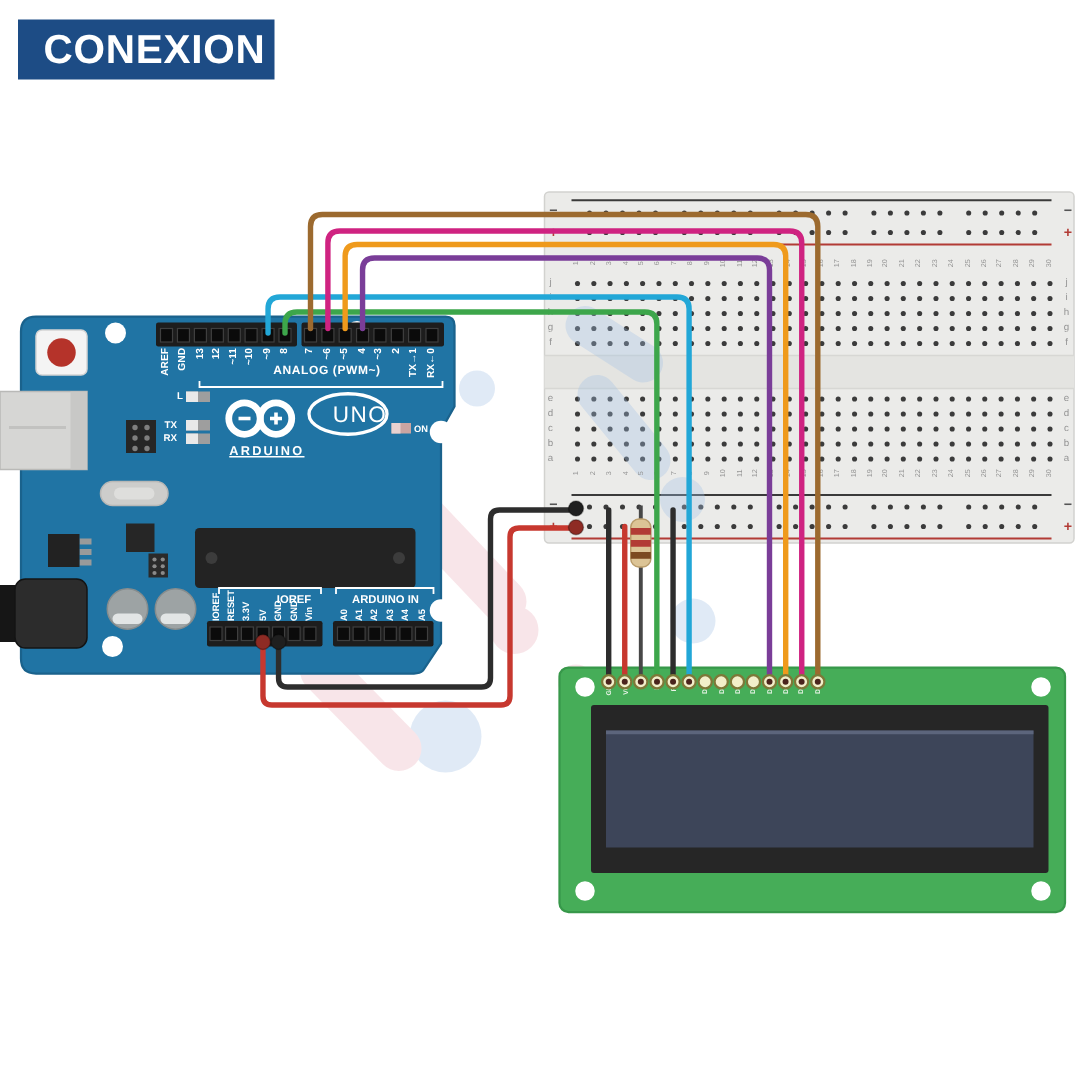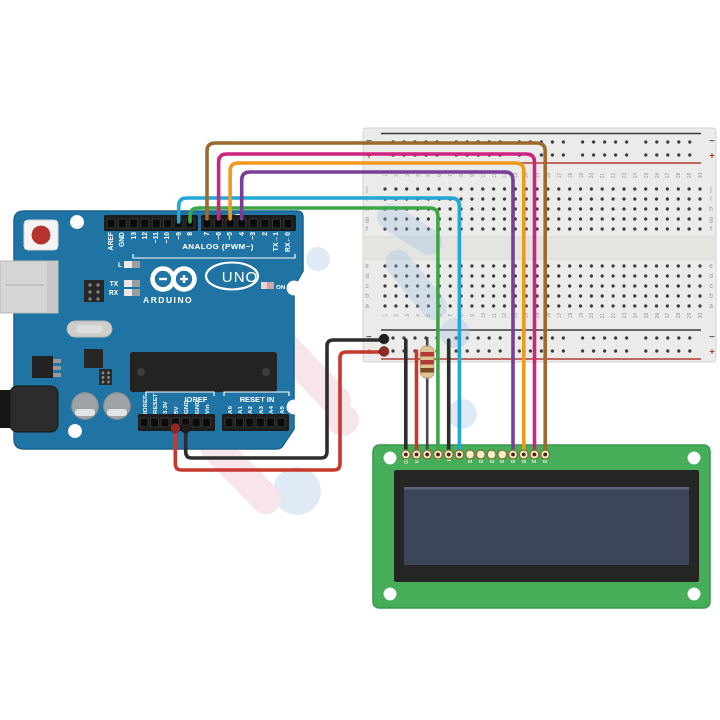--- a/index.html
+++ b/index.html
@@ -708,26 +708,26 @@
       <div class="lbl" style="left: 184.6px; top: 398px; width: 23px; height: 9px; font-size: 6.2px; line-height: 9px; transform: rotate(-90deg); text-align: left; color: rgb(255, 255, 255); font-weight: 700;">GND</div>
       <div class="lbl" style="left: 195.1px; top: 398px; width: 23px; height: 9px; font-size: 6.2px; line-height: 9px; transform: rotate(-90deg); text-align: left; color: rgb(255, 255, 255); font-weight: 700;">Vin</div>
       <div class="lbl" style="left: 217.5px; top: 398px; width: 23px; height: 9px; font-size: 6.2px; line-height: 9px; transform: rotate(-90deg); text-align: left; color: rgb(255, 255, 255); font-weight: 700;">A0</div>
       <div class="lbl" style="left: 227.9px; top: 398px; width: 23px; height: 9px; font-size: 6.2px; line-height: 9px; transform: rotate(-90deg); text-align: left; color: rgb(255, 255, 255); font-weight: 700;">A1</div>
       <div class="lbl" style="left: 238.3px; top: 398px; width: 23px; height: 9px; font-size: 6.2px; line-height: 9px; transform: rotate(-90deg); text-align: left; color: rgb(255, 255, 255); font-weight: 700;">A2</div>
       <div class="lbl" style="left: 248.7px; top: 398px; width: 23px; height: 9px; font-size: 6.2px; line-height: 9px; transform: rotate(-90deg); text-align: left; color: rgb(255, 255, 255); font-weight: 700;">A3</div>
       <div class="lbl" style="left: 259.1px; top: 398px; width: 23px; height: 9px; font-size: 6.2px; line-height: 9px; transform: rotate(-90deg); text-align: left; color: rgb(255, 255, 255); font-weight: 700;">A4</div>
       <div class="lbl" style="left: 269.5px; top: 398px; width: 23px; height: 9px; font-size: 6.2px; line-height: 9px; transform: rotate(-90deg); text-align: left; color: rgb(255, 255, 255); font-weight: 700;">A5</div>
       <div class="lbl" style="left: 153px; top: 241.5px; width: 130px; height: 10px; font-size: 8px; line-height: 10px; text-align: center; color: rgb(255, 255, 255); font-weight: 700; letter-spacing: 0.4px;">ANALOG (PWM~)</div>
       <div class="lbl" style="left: 166px; top: 394.5px; width: 60px; height: 9px; font-size: 7.5px; line-height: 9px; text-align: center; color: rgb(255, 255, 255); font-weight: 700;">IOREF</div>
-      <div class="lbl" style="left: 217px; top: 394.5px; width: 80px; height: 9px; font-size: 7.5px; line-height: 9px; text-align: center; color: rgb(255, 255, 255); font-weight: 700;">RESET IN</div>
+      <div class="lbl" style="left: 217px; top: 394.5px; width: 80px; height: 9px; font-size: 7.5px; line-height: 9px; text-align: center; color: rgb(255, 255, 255); font-weight: 700;">ARDUINO IN</div>
       <div class="lbl" style="left: 106px; top: 260.5px; width: 16px; height: 8px; font-size: 6.5px; line-height: 8px; text-align: right; color: rgb(255, 255, 255); font-weight: 700;">L</div>
       <div class="lbl" style="left: 102px; top: 279.5px; width: 16px; height: 8px; font-size: 6.5px; line-height: 8px; text-align: right; color: rgb(255, 255, 255); font-weight: 700;">TX</div>
       <div class="lbl" style="left: 102px; top: 288.5px; width: 16px; height: 8px; font-size: 6.5px; line-height: 8px; text-align: right; color: rgb(255, 255, 255); font-weight: 700;">RX</div>
       <div class="lbl" style="left: 276px; top: 282.5px; width: 16px; height: 8px; font-size: 6.2px; line-height: 8px; text-align: left; color: rgb(255, 255, 255); font-weight: 700;">ON</div>
-      <div class="lbl" style="left: 143px; top: 295px; width: 60px; height: 10px; font-size: 8.5px; line-height: 10px; text-align: left; color: rgb(255, 255, 255); font-weight: 700; letter-spacing: 1.5px;">ARDUINO</div>
+      <div class="lbl" style="left: 143px; top: 295px; width: 60px; height: 10px; font-size: 8.5px; line-height: 10px; text-align: right; color: rgb(255, 255, 255); font-weight: 700; letter-spacing: 1.5px; text-decoration: underline;">ARDUINO</div>
       <div class="lbl" style="left: 206px; top: 267px; width: 68px; height: 19px; font-size: 15px; line-height: 19px; text-align: center; color: rgb(255, 255, 255); font-weight: 400; letter-spacing: 1px;">UNO</div>
       <div class="lbl" style="left: 394.8px; top: 460px; width: 22px; height: 9px; font-size: 4.6px; line-height: 9px; transform: rotate(-90deg); text-align: right; color: rgb(234, 244, 232); font-weight: 700;">GND</div>
       <div class="lbl" style="left: 405.52px; top: 460px; width: 22px; height: 9px; font-size: 4.6px; line-height: 9px; transform: rotate(-90deg); text-align: right; color: rgb(234, 244, 232); font-weight: 700;">VCC</div>
       <div class="lbl" style="left: 416.24px; top: 460px; width: 22px; height: 9px; font-size: 4.6px; line-height: 9px; transform: rotate(-90deg); text-align: right; color: rgb(234, 244, 232); font-weight: 700;">V0</div>
       <div class="lbl" style="left: 426.96px; top: 460px; width: 22px; height: 9px; font-size: 4.6px; line-height: 9px; transform: rotate(-90deg); text-align: right; color: rgb(234, 244, 232); font-weight: 700;">RS</div>
       <div class="lbl" style="left: 437.68px; top: 460px; width: 22px; height: 9px; font-size: 4.6px; line-height: 9px; transform: rotate(-90deg); text-align: right; color: rgb(234, 244, 232); font-weight: 700;">RW</div>
       <div class="lbl" style="left: 448.4px; top: 460px; width: 22px; height: 9px; font-size: 4.6px; line-height: 9px; transform: rotate(-90deg); text-align: right; color: rgb(234, 244, 232); font-weight: 700;">E</div>
       <div class="lbl" style="left: 459.12px; top: 460px; width: 22px; height: 9px; font-size: 4.6px; line-height: 9px; transform: rotate(-90deg); text-align: right; color: rgb(234, 244, 232); font-weight: 700;">DB0</div>
       <div class="lbl" style="left: 469.84px; top: 460px; width: 22px; height: 9px; font-size: 4.6px; line-height: 9px; transform: rotate(-90deg); text-align: right; color: rgb(234, 244, 232); font-weight: 700;">DB1</div>
       <div class="lbl" style="left: 480.56px; top: 460px; width: 22px; height: 9px; font-size: 4.6px; line-height: 9px; transform: rotate(-90deg); text-align: right; color: rgb(234, 244, 232); font-weight: 700;">DB2</div>
@@ -786,13 +786,16 @@
         <circle cx="545.2" cy="454.5" r="2" fill="#4a241d"></circle>
       </g>
     <g id="terminals">
         <circle cx="384" cy="339" r="5" fill="#1f1f1f" stroke="rgba(0,0,0,.3)" stroke-width="1"></circle>
         <circle cx="384" cy="351.5" r="5" fill="#8e2b24" stroke="rgba(0,0,0,.3)" stroke-width="1"></circle>
         <circle cx="175.3" cy="428" r="5" fill="#8e2b24" stroke="rgba(0,0,0,.3)" stroke-width="1"></circle>
         <circle cx="185.7" cy="428" r="5" fill="#1f1f1f" stroke="rgba(0,0,0,.3)" stroke-width="1"></circle>
       </g>
   </svg>
 
+  <div class="brand" style="background: rgb(29, 76, 133); color: rgb(255, 255, 255);">
+    <span>CONEXION</span>
+  </div>
 </div>
 
 </body></html>

